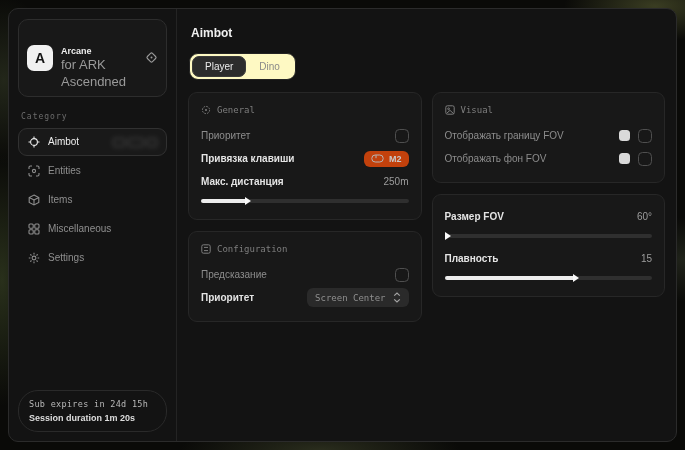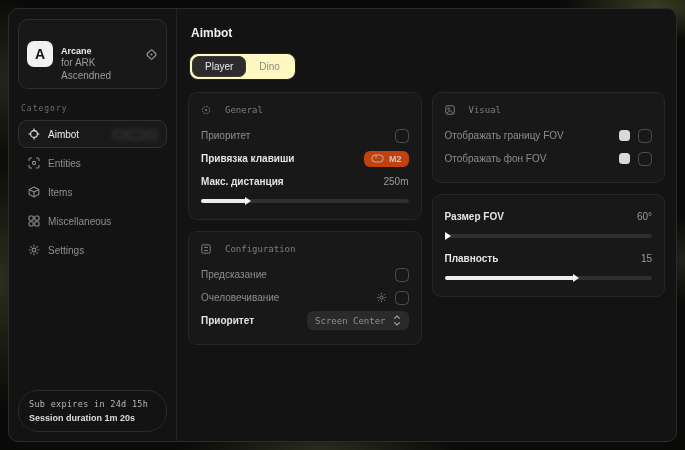--- a/index.html
+++ b/index.html
@@ -36,21 +36,21 @@
     display:flex; align-items:center; gap:8px;
   }
   .logo {
     width:26px; height:26px; border-radius:7px;
     background:#f1f1f1; color:#141414;
     display:flex; align-items:center; justify-content:center;
     font-weight:bold; font-size:14px; flex:0 0 26px;
   }
   .brand-text { flex:1; line-height:1.25;margin-top:20px; }
   .brand-name { font-size:9px; font-weight:bold; color:#ededed; }
-  .brand-sub { font-size:10px; color:#9a9a9a; }
+  .brand-sub { font-size:13px; color:#9a9a9a; }
   .brand-icon { color:#9a9a9a; display:flex; }
   .cat-label {
     margin:15px 3px 7px 3px;
     font-family:"DejaVu Sans Mono", monospace;
     font-size:8px; color:#6d6d6d; letter-spacing:1px;
   }
   .nav { display:flex; flex-direction:column; gap:1px; }
   .nav-item {
     height:28px; display:flex; align-items:center; gap:8px;
     padding:0 8px; border-radius:9px;
@@ -88,21 +88,21 @@
     border-radius:7px; border:1px solid transparent; cursor:default;
   }
   .tab.active { background:#2c2c2c; border-color:#3a3a3a; color:#ececec; }
   .cols { margin-top:12px; display:flex; gap:10px; align-items:flex-start; }
   .col { width:237px; display:flex; flex-direction:column; gap:11px; }
   .card {
     background:#181818; border:1px solid #272727; border-radius:9px;
     padding:10px 12px 12px 12px; width:100%;
   }
   .card-head {
-    display:flex; align-items:center; gap:14px;
+    display:flex; align-items:center; gap:6px;
     color:#7e7e7e; font-family:"DejaVu Sans Mono", monospace;
     font-size:9px; margin:2px 0 9px 0;
   }
   .card-head .cicon { display:flex; color:#7e7e7e; }
   .row {
     display:flex; align-items:center; justify-content:space-between;
     min-height:23px; font-size:10px;
   }
   .lbl-dim { color:#8d8d8d; }
   .lbl-strong { color:#e4e4e4; font-weight:bold; }
@@ -288,32 +288,20 @@
                   <line x1="3" y1="6.6" x2="7" y2="6.6"></line>
               </svg>
             </span>
             <span>Configuration</span>
           </div>
           <div class="row">
             <span class="lbl-dim">Предсказание</span>
             <span class="checkbox"></span>
           </div>
           <div class="row">
-            <span class="lbl-dim">Очеловечивание</span>
-            <span class="right-group">
-              <span class="gear-mini">
-                <svg width="11" height="11" viewBox="0 0 12 12" fill="none" stroke="currentColor" stroke-width="1">
-                  <circle cx="6" cy="6" r="1.7"></circle>
-                  <path d="M6 1v1.4M6 9.6V11M1 6h1.4M9.6 6H11M2.5 2.5l1 1M8.5 8.5l1 1M9.5 2.5l-1 1M3.5 8.5l-1 1"></path>
-                </svg>
-              </span>
-              <span class="checkbox"></span>
-            </span>
-          </div>
-          <div class="row">
             <span class="lbl-strong">Приоритет</span>
             <span class="dropdown">
               <span>Screen Center</span>
               <span class="dicon">
                 <svg width="8" height="11" viewBox="0 0 8 11" fill="none" stroke="currentColor" stroke-width="1.2">
                   <path d="M1.2 3.6 4 1l2.8 2.6"></path>
                     <path d="M1.2 7.4 4 10l2.8-2.6"></path>
                 </svg>
               </span>
             </span>

